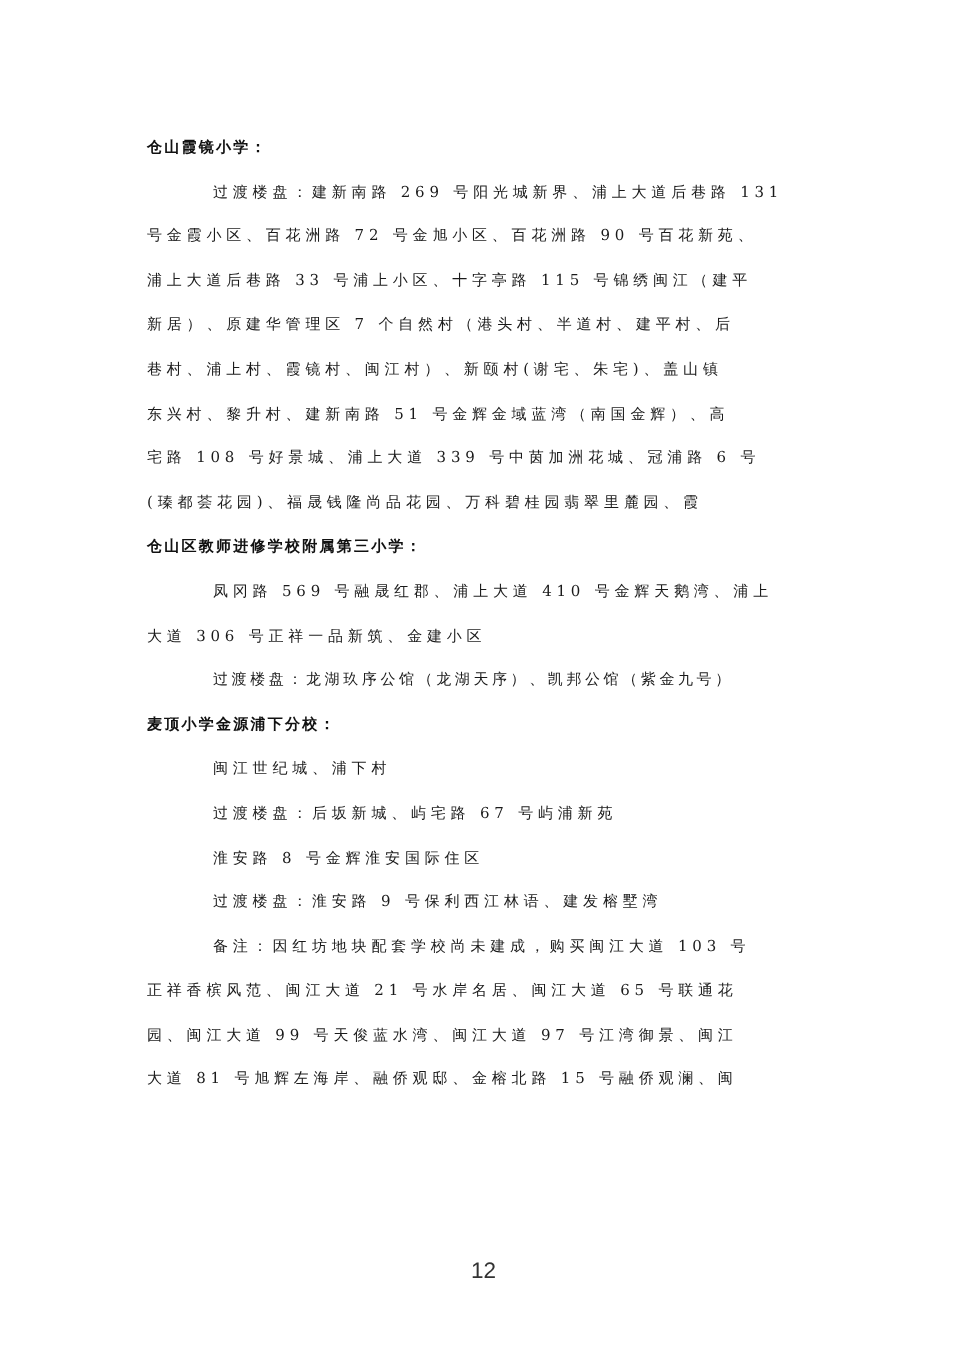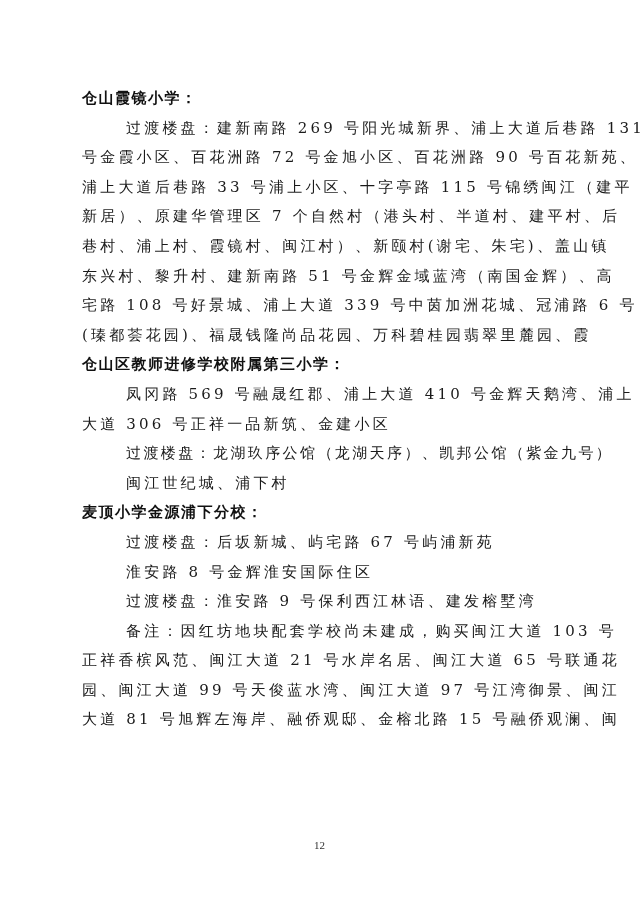--- a/index.html
+++ b/index.html
@@ -1,27 +1,27 @@
 <!DOCTYPE html>
 <html><head>
 <meta charset="utf-8">
 <style>
   html, body { margin: 0; padding: 0; background: #ffffff; }
   body { width: 641px; height: 906px; position: relative; overflow: hidden;
          font-family: "DejaVu Serif", "Liberation Serif", serif; color: #1a1a1a; }
   .page { position: absolute; left: 0; top: 0; width: 641px; height: 906px; }
   .content { position: absolute; left: 82px; top: 84px; width: 484px; }
-  .line { height: 29.6px; line-height: 29.6px; font-size: 15px; white-space: nowrap;
-          letter-spacing: 3.2px; overflow: visible; }
+  .line { height: 29.6px; line-height: 29.6px; font-size: 10px; white-space: nowrap;
+          letter-spacing: 3.2px; overflow: visible; margin-left: 16px; }
   .heading { font-family: "DejaVu Sans", "Liberation Sans", sans-serif; font-weight: bold;
              letter-spacing: 1.5px; color: #111; }
   .indent { padding-left: 44px; }
   .kaiti { font-style: normal; letter-spacing: 2.4px; }
-  .pagenum { position: absolute; left: 314px; top: 839px; font-size: 11px;
-             font-family: Liberation Serif, serif; color: #333; }
+  .pagenum { position: absolute; left: 314px; top: 839px; font-size: 15px;
+             font-family: Liberation Sans, sans-serif; color: #333; }
   .watermark { position: absolute; left: 446px; top: 866px; display: flex; align-items: center;
                color: #b8b8b8; font-family: "DejaVu Sans", sans-serif; font-size: 14px; letter-spacing: 0.5px; margin-top: 40px; }
   .wm-icon { width: 22px; height: 18px; margin-right: 5px; }
 </style>
 </head>
 <body>
 
 <div class="page">
   <div class="content">
 
@@ -33,22 +33,22 @@
     <div class="line">巷村、浦上村、霞镜村、闽江村）、新颐村(谢宅、朱宅)、盖山镇</div>
     <div class="line">东兴村、黎升村、建新南路 51 号金辉金域蓝湾（南国金辉）、高</div>
     <div class="line">宅路 108 号好景城、浦上大道 339 号中茵加洲花城、冠浦路 6 号</div>
     <div class="line">(瑧都荟花园)、福晟钱隆尚品花园、万科碧桂园翡翠里麓园、霞</div>
 
     <div class="line heading">仓山区教师进修学校附属第三小学：</div>
     <div class="line indent">凤冈路 569 号融晟红郡、浦上大道 410 号金辉天鹅湾、浦上</div>
     <div class="line">大道 306 号正祥一品新筑、金建小区</div>
     <div class="line indent kaiti">过渡楼盘：龙湖玖序公馆（龙湖天序）、凯邦公馆（紫金九号）</div>
 
+    <div class="line heading">麦顶小学金源浦下分校：</div>
     <div class="line indent">闽江世纪城、浦下村</div>
-    <div class="line heading">麦顶小学金源浦下分校：</div>
     <div class="line indent">过渡楼盘：后坂新城、屿宅路 67 号屿浦新苑</div>
 
     <div class="line indent">淮安路 8 号金辉淮安国际住区</div>
     <div class="line indent">过渡楼盘：淮安路 9 号保利西江林语、建发榕墅湾</div>
     <div class="line indent">备注：因红坊地块配套学校尚未建成，购买闽江大道 103 号</div>
     <div class="line">正祥香槟风范、闽江大道 21 号水岸名居、闽江大道 65 号联通花</div>
     <div class="line">园、闽江大道 99 号天俊蓝水湾、闽江大道 97 号江湾御景、闽江</div>
     <div class="line">大道 81 号旭辉左海岸、融侨观邸、金榕北路 15 号融侨观澜、闽</div>
   </div>
 

